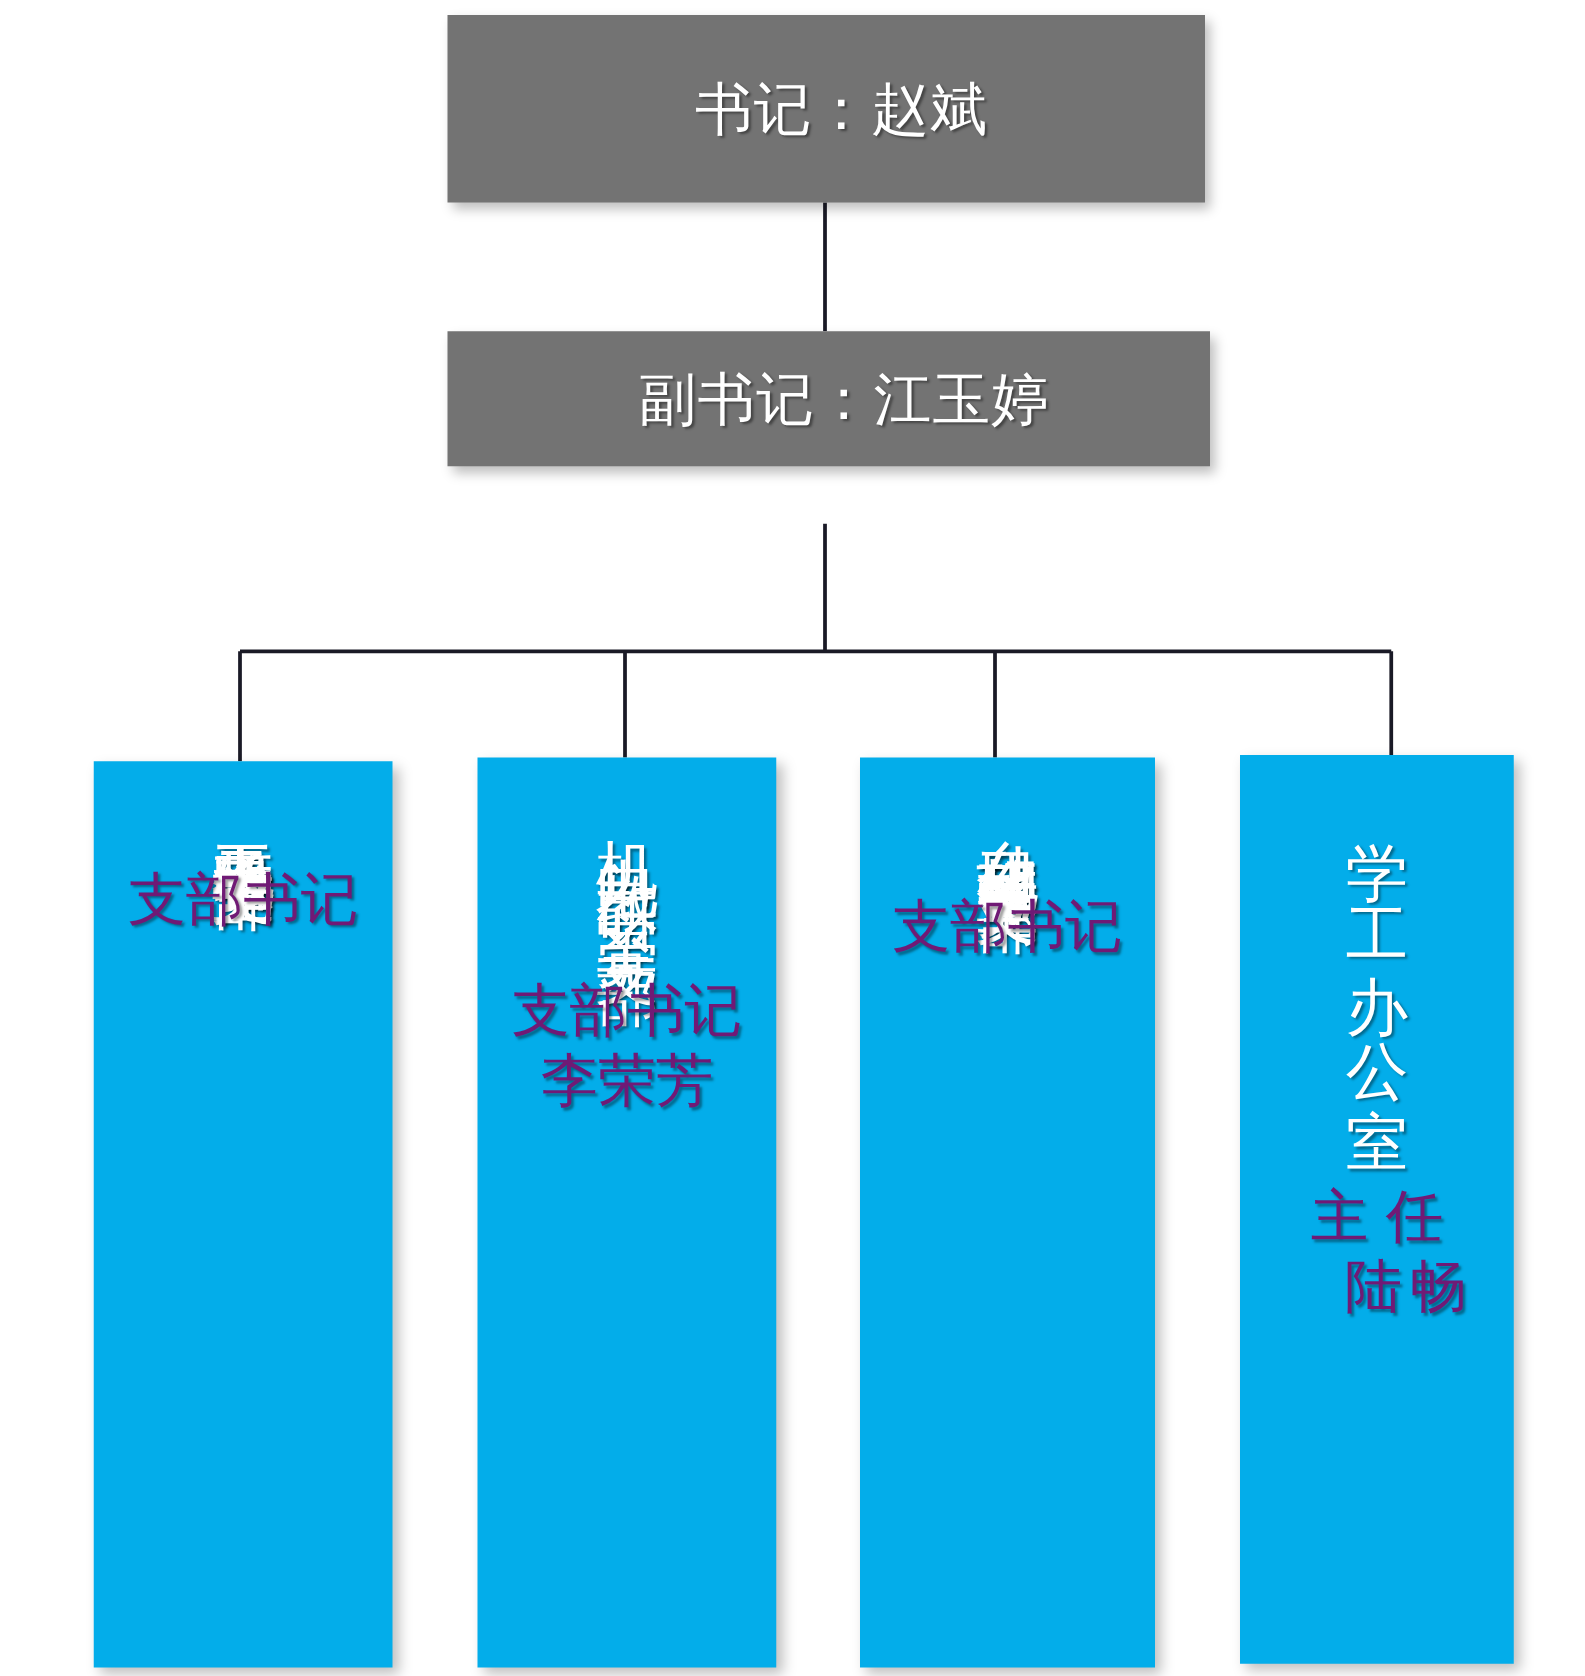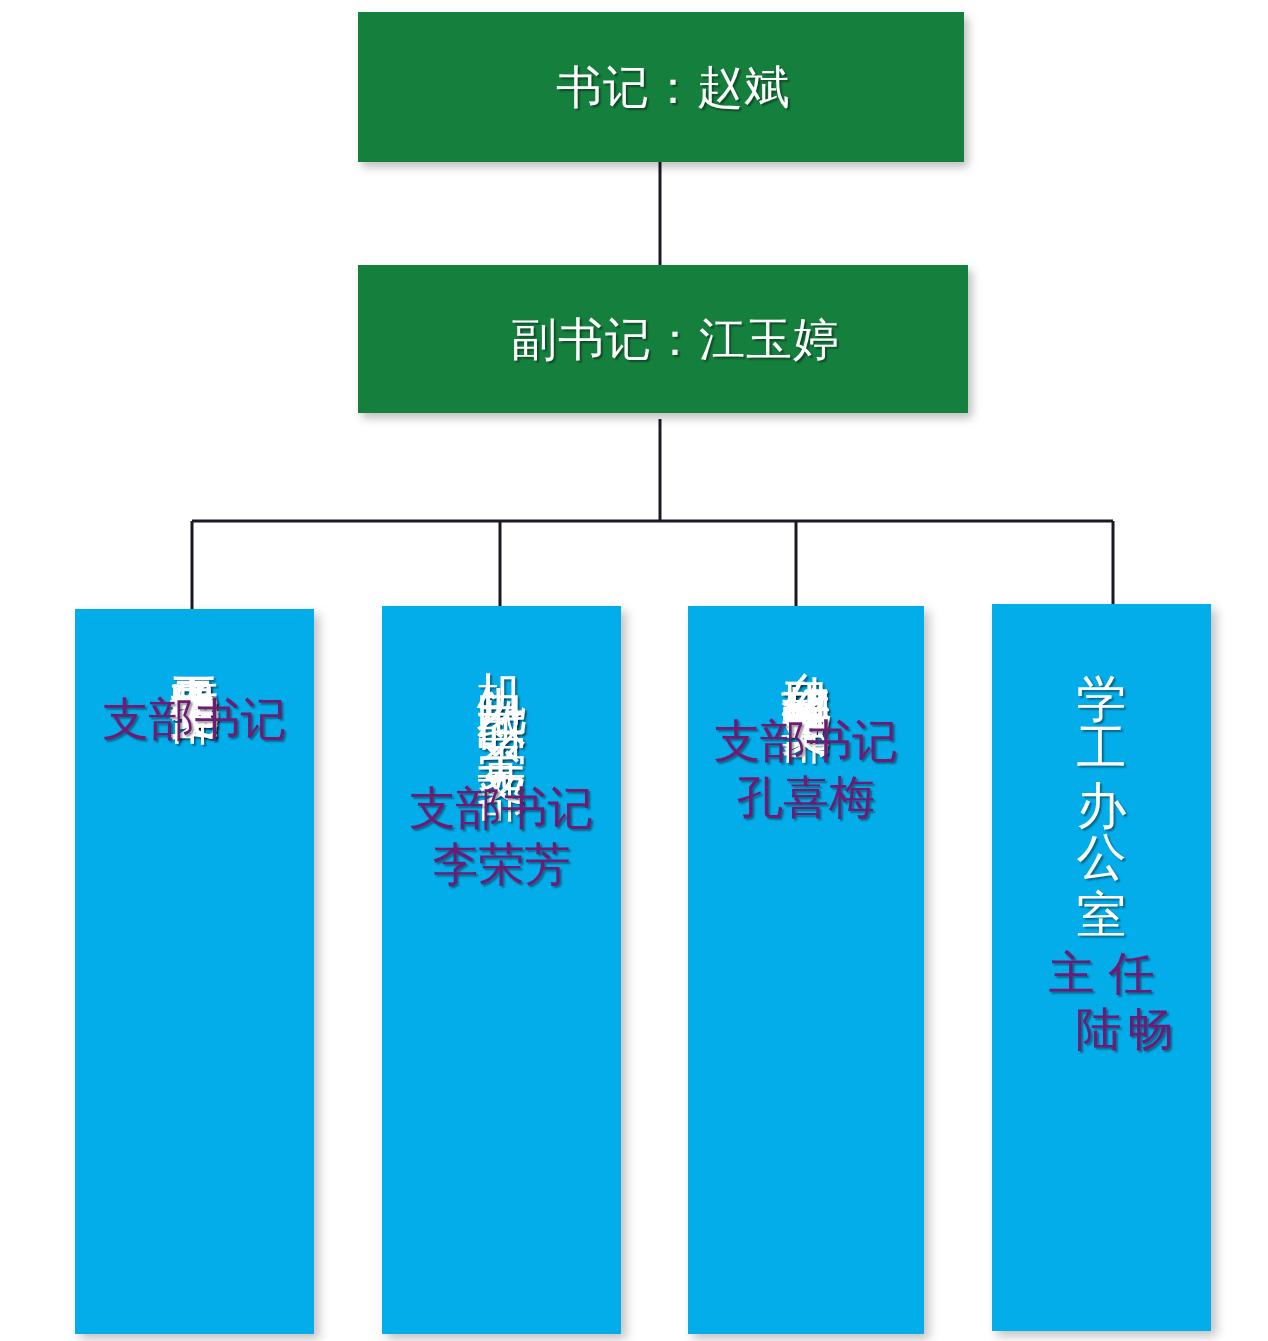--- a/index.html
+++ b/index.html
@@ -34,21 +34,21 @@
   
   .node {
     position: absolute;
     box-sizing: border-box;
     box-shadow: 4px 5px 9px rgba(0,0,0,0.26);
     display: flex;
     align-items: center;
     justify-content: center;
   }
 
-  .node-dark { background: #15803d; padding-left: 25px; }
+  .node-dark { background: #737373; padding-left: 25px; }
 
   .node-label {
     color: #ffffff;
     text-align: center;
     text-shadow: 2px 2px 2px rgba(0,0,0,0.42);
     white-space: nowrap;
     line-height: 1.15;
   }
 
   
@@ -56,21 +56,21 @@
     left: 358px; top: 12px;
     width: 606px; height: 150px;
   }
   #node-secretary .node-label {
     font-size: 46px;
     letter-spacing: 1px;
   }
 
   #node-deputy {
     left: 358px; top: 265px;
-    width: 610px; height: 148px;
+    width: 610px; height: 108px;
   }
   #node-deputy .node-label {
     font-size: 46px;
     letter-spacing: 1px;
   }
 
   
   .branch {
     position: absolute;
     box-sizing: border-box;
@@ -161,21 +161,20 @@
     <span class="branch-foot">
       <span class="foot-line">支部书记</span>
       <span class="foot-line">李荣芳</span>
     </span>
   </div>
 
   <div class="branch" id="branch-2">
     <span class="branch-vertical">自动化教研室党支部</span>
     <span class="branch-foot">
       <span class="foot-line">支部书记</span>
-      <span class="foot-line">孔喜梅</span>
     </span>
   </div>
 
   <div class="branch" id="branch-3">
     <span class="branch-vertical">学工办公室</span>
     <span class="branch-foot">
       <span class="foot-line">主任</span>
       <span class="foot-line">陆畅</span>
     </span>
   </div>

